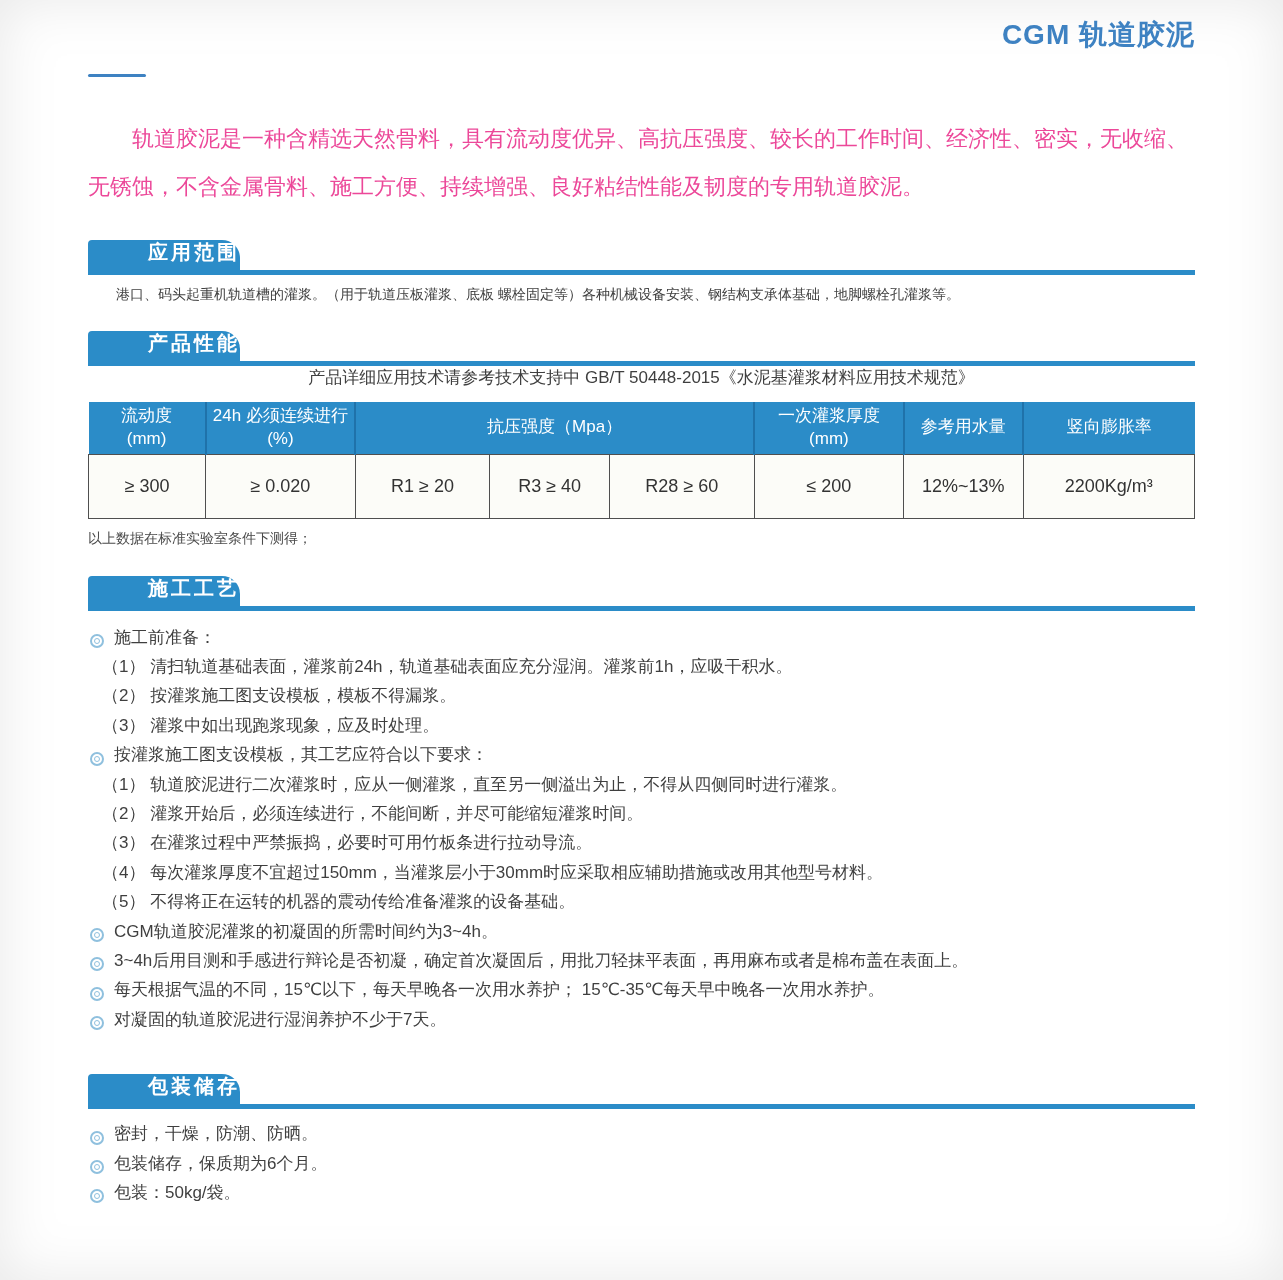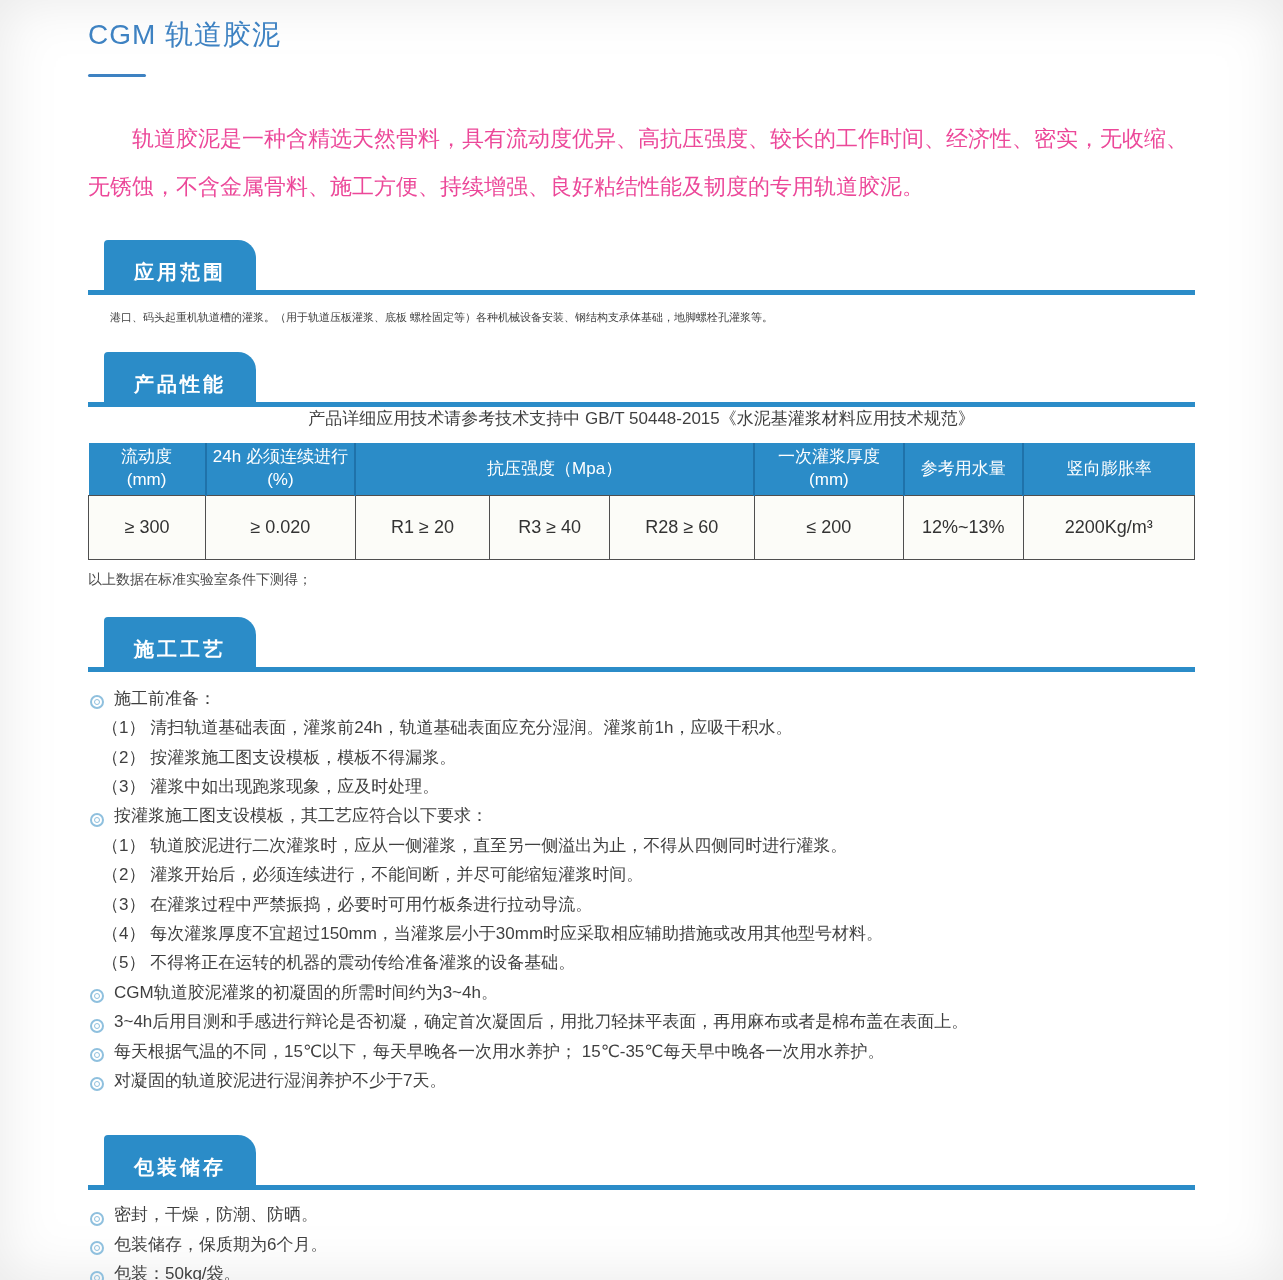--- a/index.html
+++ b/index.html
@@ -12,22 +12,23 @@
     box-shadow: inset 0 0 55px rgba(130,130,130,0.18);
   }
   .page {
     width: 1283px; height: 1280px;
     padding: 16px 88px 0 88px;
     overflow: hidden;
   }
   .doc-title {
     color: var(--title-blue, #3e82c2);
     font-size: 28px;
-    font-weight: normal;
+    font-weight: bold;
     letter-spacing: 1px;
+    text-align: right;
   }
   .title-underline {
     width: 58px; height: 3px;
     margin-top: 20px;
     background: var(--title-blue, #3e82c2);
     border-radius: 2px;
   }
   .intro {
     margin-top: 38px;
     font-size: 22px;
@@ -44,29 +45,28 @@
   .sh-proc { margin-top: 28px; }
   .sh-pack { margin-top: 44px; }
   .section-tab {
     display: inline-block;
     width: 152px;
     background: var(--accent, #2b8cc8);
     color: #ffffff;
     font-size: 20px;
     font-weight: bold;
     letter-spacing: 3px;
-    text-align: center;
+    text-align: right;
     line-height: 24px;
-    padding: 20px 0 6px 0;
+    padding: 0 0 6px 0;
     border-radius: 4px 18px 0 0;
-    margin-left: 16px;
   }
   .section-body {
-    margin-top: 14px;
-    font-size: 11px;
+    margin-top: 8px;
+    font-size: 14px;
     line-height: 1.6;
     text-indent: 2em;
   }
   .perf-ref {
     text-align: center;
     font-size: 17px;
     color: #3f3f3f;
   }
   table.perf {
     width: 100%;

